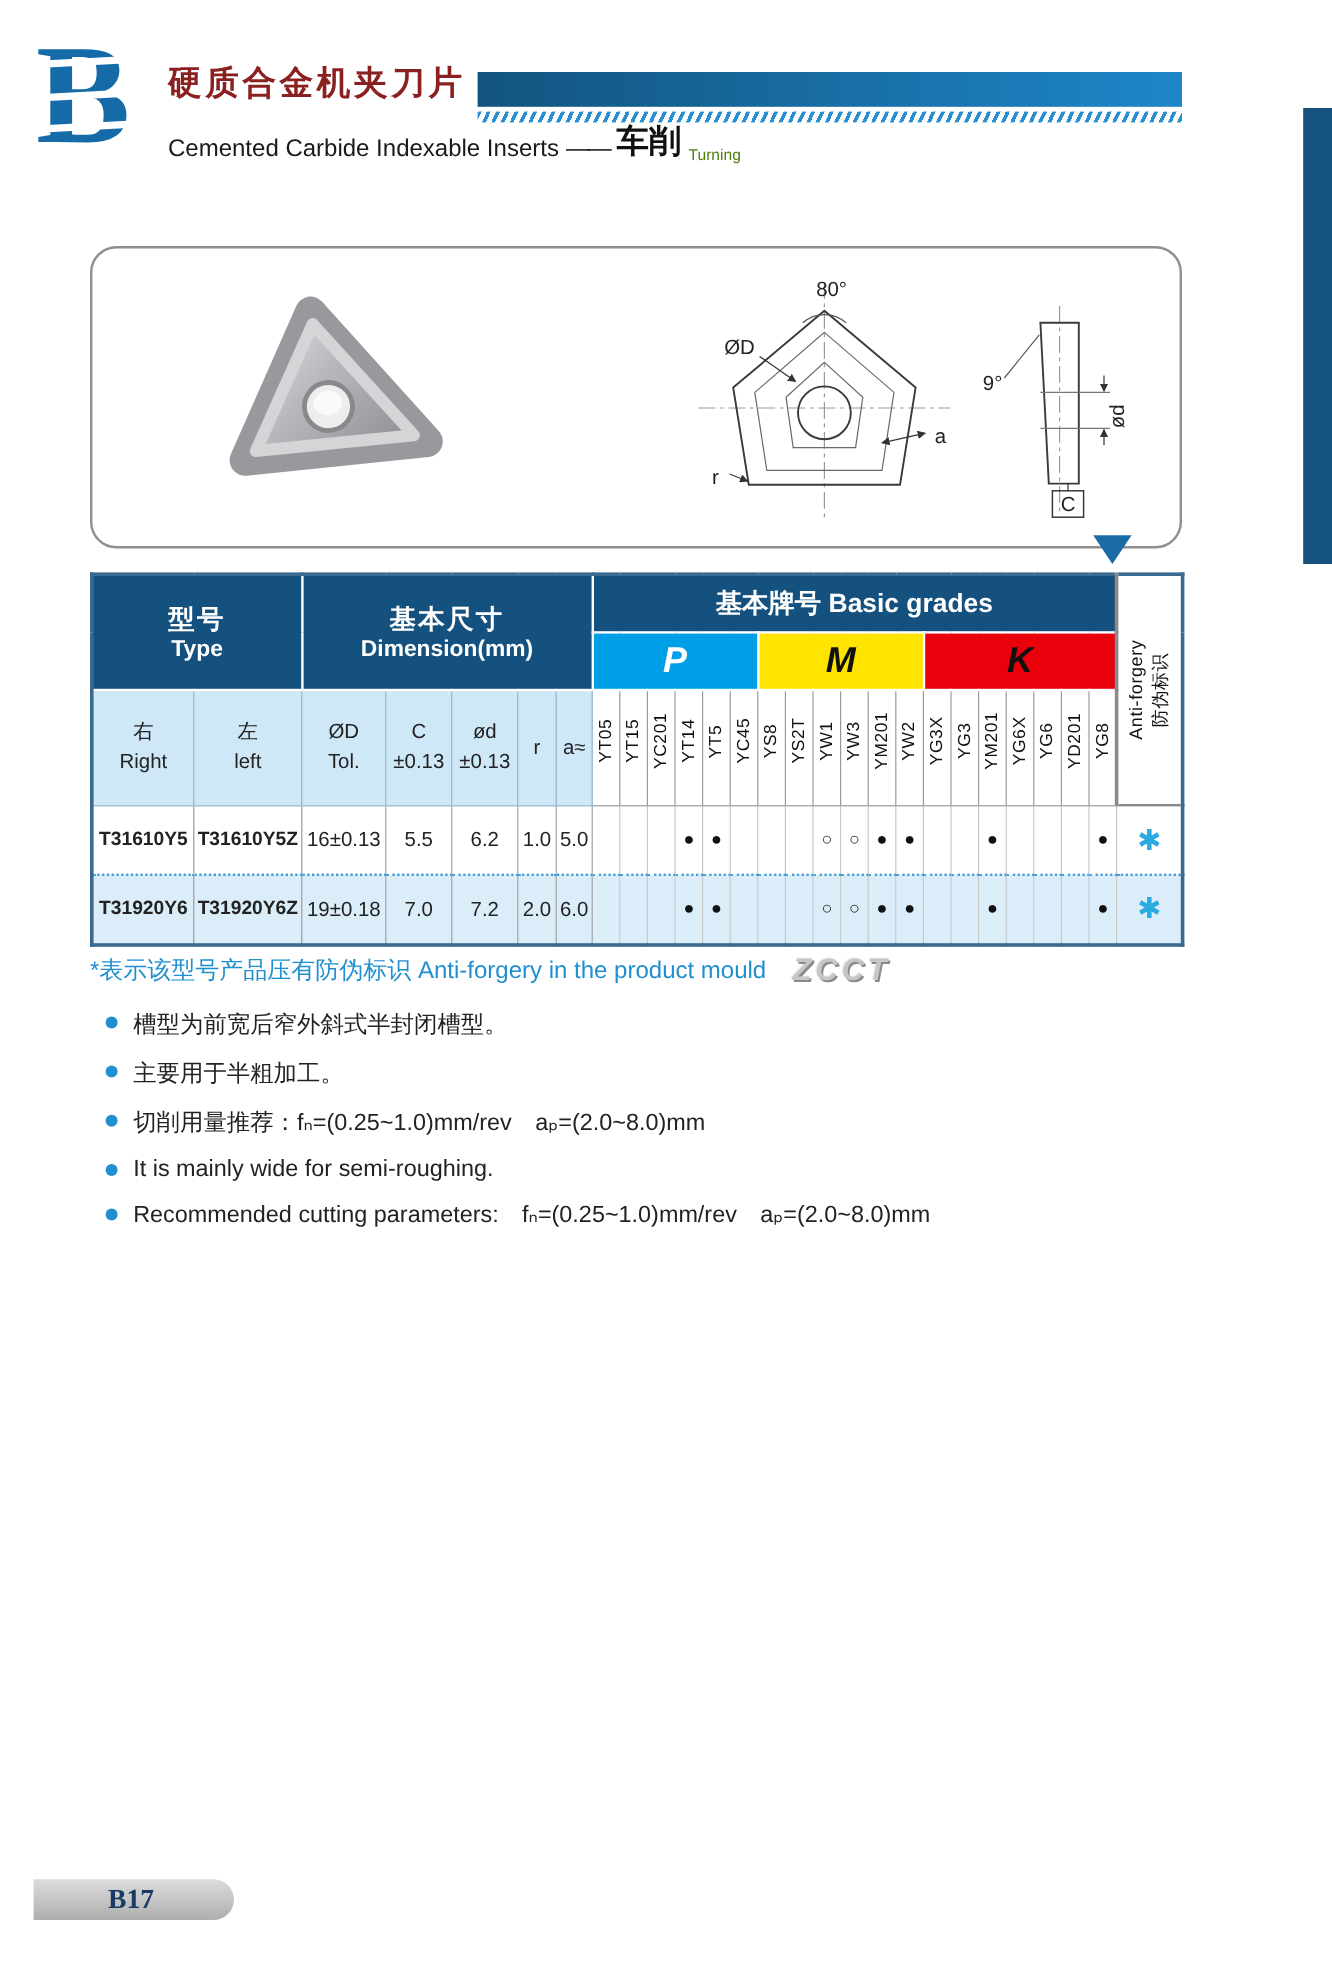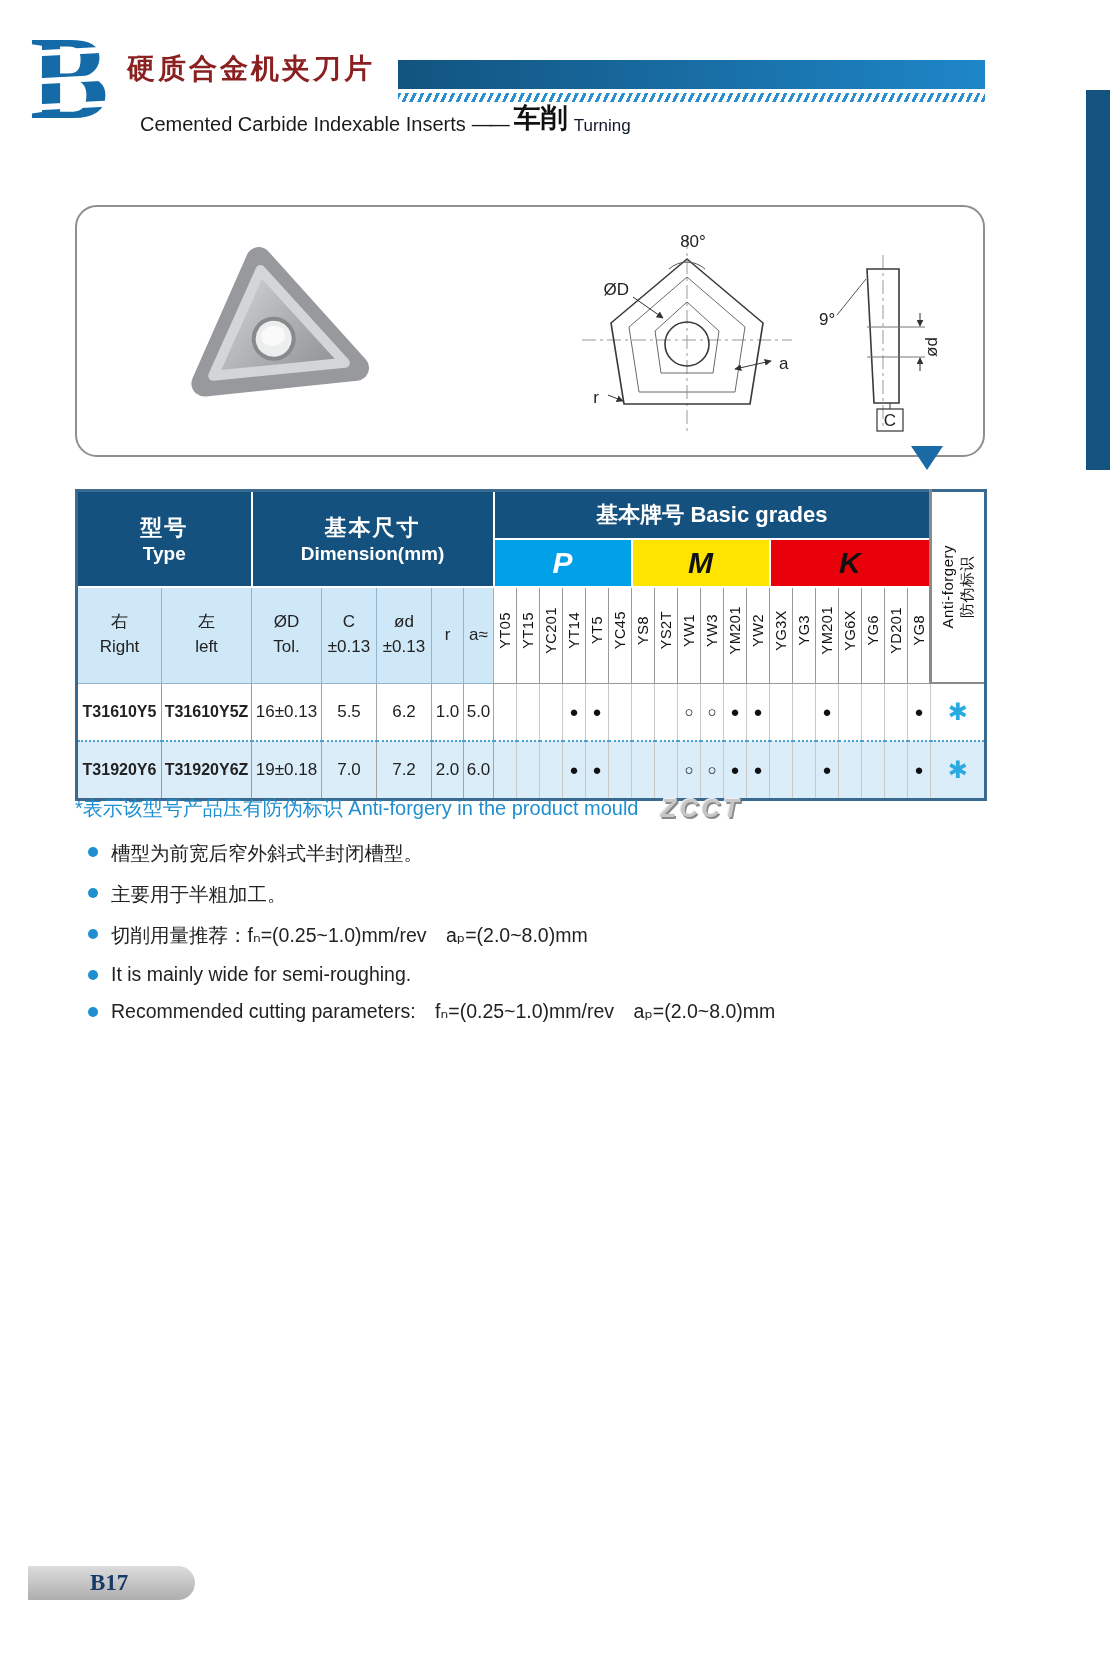--- a/index.html
+++ b/index.html
@@ -9,59 +9,59 @@
     width: 1110px;
     height: 1654px;
     font-family: "Liberation Sans", "DejaVu Sans", sans-serif;
     color: #222;
     overflow: hidden;
   }
 
   
   .logo { position: absolute; left: 24px; top: 20px; width: 114px; height: 116px; }
   .title-zh {
-    position: absolute; left: 127px; top: 50px;
+    position: absolute; left: 140px; top: 50px;
     font-size: 28px; font-weight: bold; color: #8b2020; letter-spacing: 3px;
   }
   .blue-bar {
     position: absolute; left: 398px; top: 60px; width: 587px; height: 29px;
     background: linear-gradient(90deg, #12547f, #1e86c8);
   }
   .hatch {
     position: absolute; left: 398px; top: 93px; width: 587px; height: 9px;
     background: repeating-linear-gradient(115deg, #2a8fd0 0 3px, #ffffff 3px 7px);
   }
   .subtitle-row {
     position: absolute; left: 140px; top: 100px;
     display: flex; align-items: flex-end; gap: 6px; white-space: nowrap;
   }
   .subtitle-en { font-size: 20px; color: #1a1a1a; }
   .subtitle-dash { font-size: 20px; color: #1a1a1a; letter-spacing: -2px; }
   .category-zh { font-size: 27px; font-weight: bold; color: #111; }
-  .category-en { font-size: 17px; color: #0f172a; }
+  .category-en { font-size: 13px; color: #4d7c0f; }
   .edge-tab {
     position: absolute; left: 1086px; top: 90px; width: 24px; height: 380px;
     background: #14537f;
   }
 
   
   .spec-box {
     position: absolute; left: 75px; top: 205px; width: 910px; height: 252px;
     border: 2px solid #8f8f8f; border-radius: 22px; background: #fff;
   }
   .spec-svg { width: 100%; height: 100%; font-family: "Liberation Sans", "DejaVu Sans", sans-serif; }
   .tri-marker {
     position: absolute; left: 911px; top: 446px; width: 0; height: 0;
     border-left: 16px solid transparent; border-right: 16px solid transparent;
     border-top: 24px solid #1a6aa5;
   }
 
   
   #main-table {
-    position: absolute; left: 75px; top: 489px; width: 910px;
+    position: absolute; left: 75px; top: 477px; width: 910px;
     border-collapse: collapse; table-layout: fixed;
     border: 3px solid #3a6a8f;
   }
   #main-table th, #main-table td { text-align: center; vertical-align: middle; }
   .hdr-dark {
     background: #15517e; color: #fff; border: 2px solid #fff;
     height: 48px; font-weight: bold;
   }
   .h-zh { font-size: 22px; letter-spacing: 2px; }
   .h-en { font-size: 19px; }

